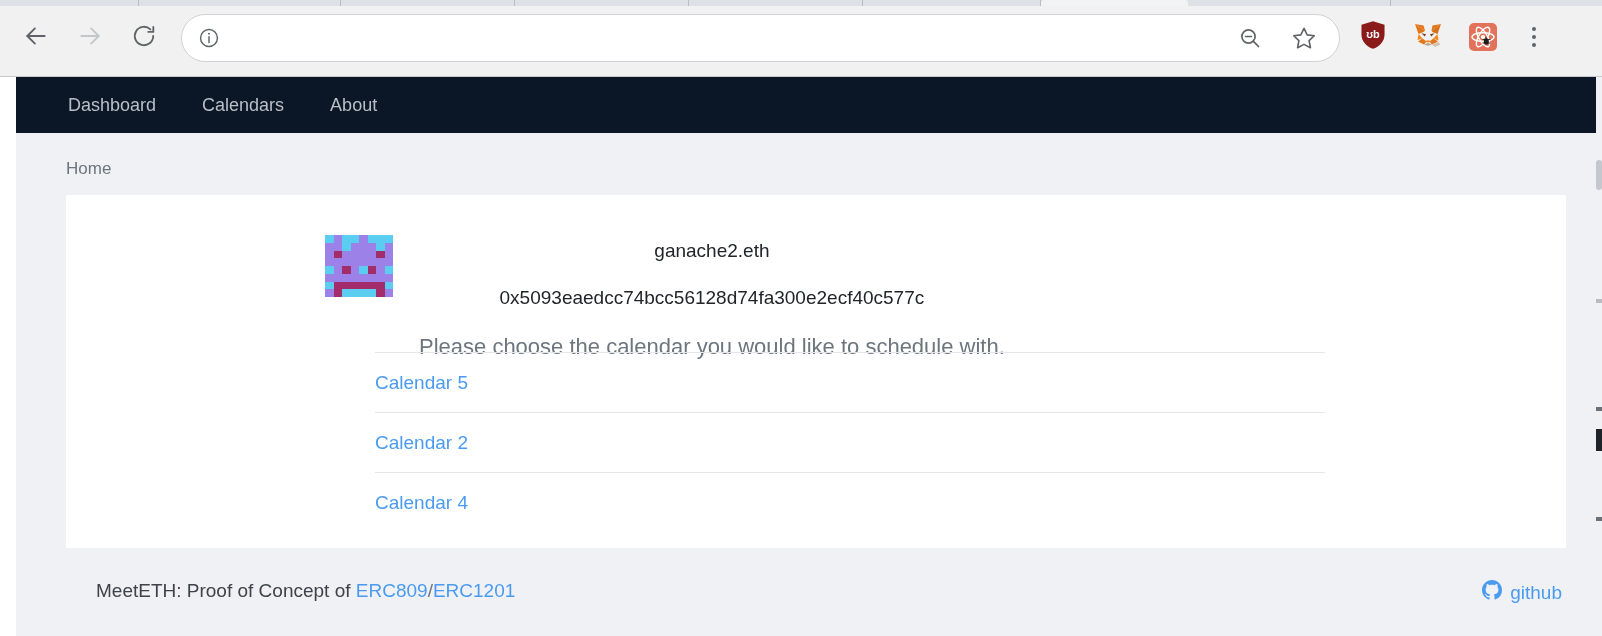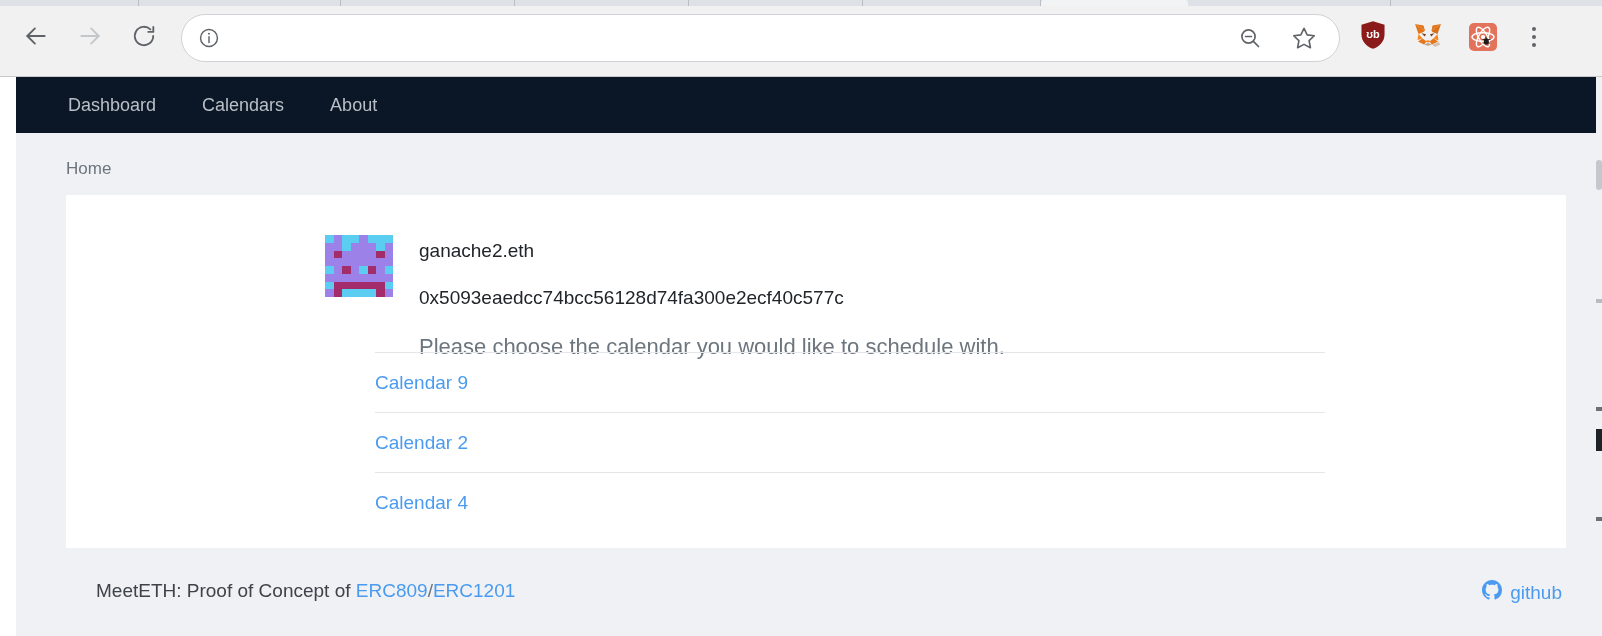--- a/index.html
+++ b/index.html
@@ -186,20 +186,21 @@
     top: 118px;
     width: 1500px;
     height: 353px;
     background: #ffffff;
     box-sizing: border-box;
   }
 
   .profile {
     display: flex;
     padding: 40px 4px 0 259px;
+    text-align: center;
   }
   .blockie {
     width: 68px;
     height: 62px;
     flex: 0 0 auto;
     display: grid;
     grid-template-columns: repeat(8, 1fr);
     grid-template-rows: repeat(8, 1fr);
   }
   .profile-text { padding-left: 26px; }
@@ -496,21 +497,21 @@
         </div>
       <div class="profile-text">
         <div class="ens-name">ganache2.eth</div>
         <div class="eth-addr">0x5093eaedcc74bcc56128d74fa300e2ecf40c577c</div>
         <div class="prompt">Please choose the calendar you would like to schedule with.</div>
       </div>
     </div>
 
     <div class="cal-list">
       <div class="cal-item">
-        <a href="#">Calendar 9</a>
+        <a href="#">Calendar 5</a>
       </div>
       <div class="cal-item">
         <a href="#">Calendar 2</a>
       </div>
       <div class="cal-item">
         <a href="#">Calendar 4</a>
       </div>
     </div>
   </div>
 

